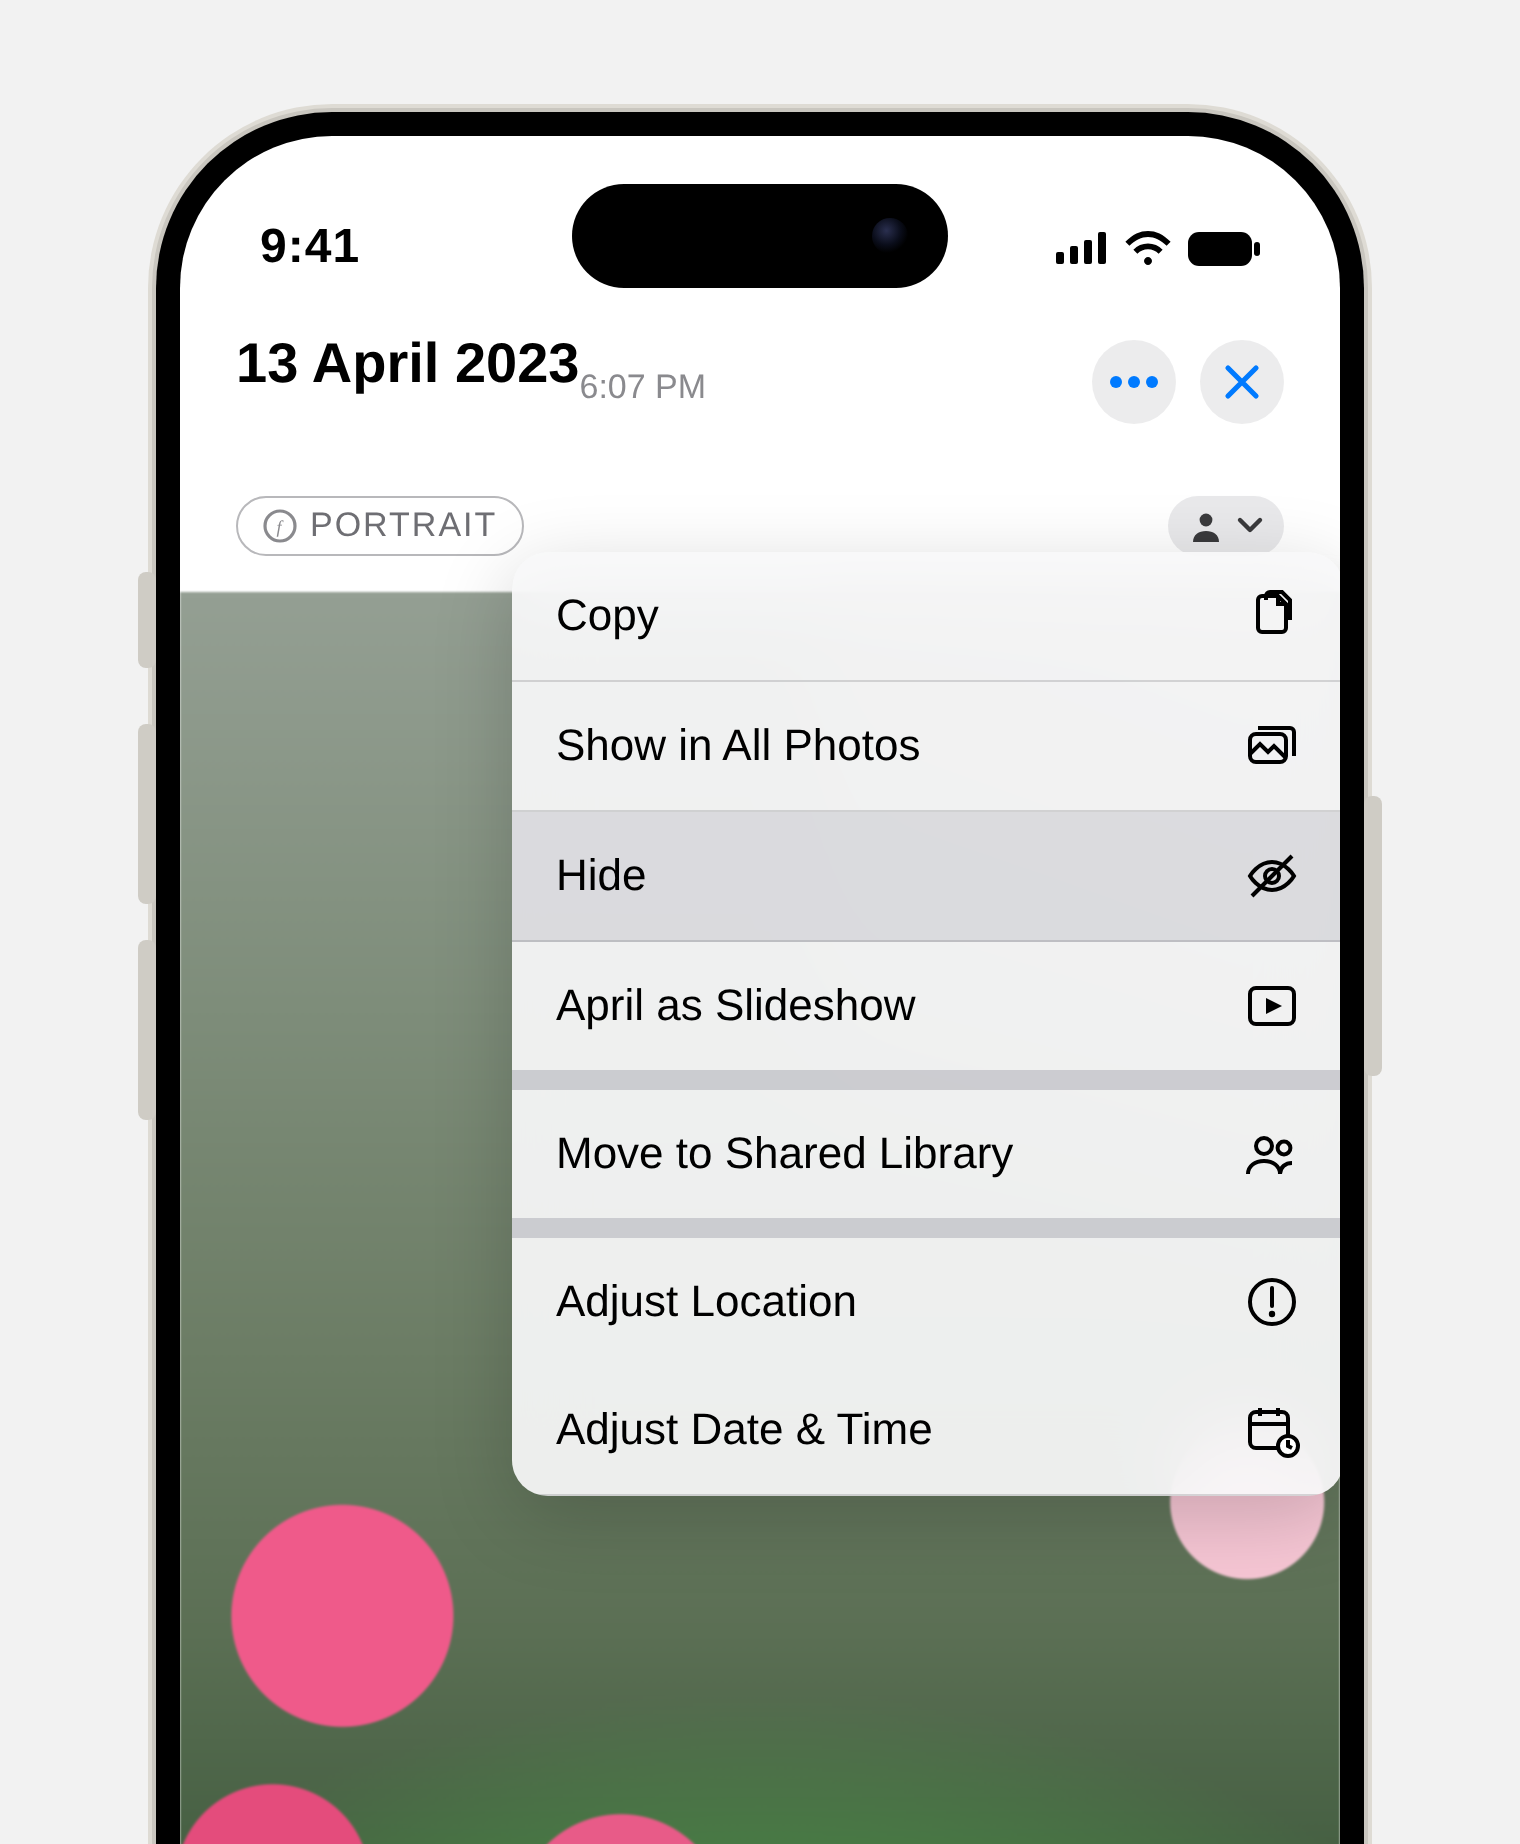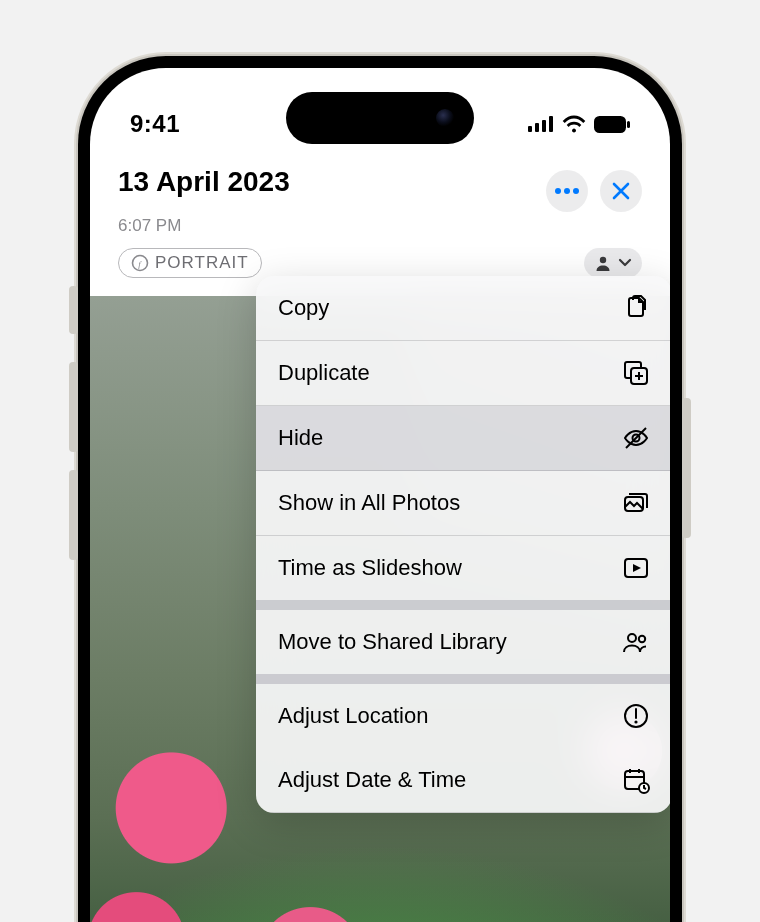--- a/index.html
+++ b/index.html
@@ -69,21 +69,21 @@
     .status-time { font-weight: 600; font-size: 24px; letter-spacing:.5px; }
     .status-icons { display: flex; align-items:center; gap:8px; }
 
     .header {
       position:absolute;
       top: 98px; left:0; right:0;
       padding: 0 28px;
       z-index: 30;
     }
     .header-row { display:flex; justify-content:space-between; align-items:flex-start; }
-    .title-block { display:flex; flex-direction:column; }
+    .title-block { display:flex; flex-direction:row; }
     .title { font-size: 28px; font-weight: 700; }
     .subtitle { font-size: 17px; color:#8a8a8e; margin-top:18px; }
     .header-buttons { display:flex; gap:12px; margin-top: 4px;}
     .circ-btn {
       width: 42px; height: 42px; border-radius: 50%;
       background: rgba(118,118,128,0.14);
       display:flex; align-items:center; justify-content:center;
       color:#007aff; font-weight:700;
     }
     .badge-row{
@@ -233,51 +233,41 @@
               <path d="M9 4h8l4 4v12a2 2 0 0 1-2 2H9a2 2 0 0 1-2-2V6a2 2 0 0 1 2-2z"></path>
               <path d="M17 4v4h4"></path>
               <path d="M7 8H5a2 2 0 0 0-2 2v14a2 2 0 0 0 2 2h10a2 2 0 0 0 2-2v-2" stroke-opacity="0"></path>
               <path d="M11 2h7l4 4" transform="translate(-3,0)" stroke-opacity="0"></path>
               <rect x="10" y="2" width="14" height="18" rx="2" transform="translate(2,0)" stroke-opacity="0"></rect>
               <path d="M11 6V4a2 2 0 0 1 2-2h6l4 4v10" stroke="#000"></path>
             </svg>
         </span>
       </div>
       <div class="menu-item">
-        <span>Duplicate</span>
-        <span class="menu-icon">
-          <svg width="28" height="28" viewBox="0 0 28 28" fill="none" stroke="#000" stroke-width="2">
-              <rect x="9" y="9" width="16" height="16" rx="3"></rect>
-              <path d="M9 19H5a2 2 0 0 1-2-2V5a2 2 0 0 1 2-2h12a2 2 0 0 1 2 2v4"></path>
-              <path d="M17 13v8M13 17h8"></path>
+        <span>Show in All Photos</span>
+        <span class="menu-icon">
+          <svg width="28" height="28" viewBox="0 0 28 28" fill="none" stroke="#000" stroke-width="2">
+              <rect x="3" y="8" width="18" height="14" rx="3"></rect>
+              <path d="M7 5h16a2 2 0 0 1 2 2v12"></path>
+              <path d="M3 18l5-5 4 4 3-3 6 6"></path>
             </svg>
         </span>
       </div>
       <div class="menu-item highlight">
         <span>Hide</span>
         <span class="menu-icon">
           <svg width="28" height="28" viewBox="0 0 28 28" fill="none" stroke="#000" stroke-width="2">
               <path d="M3 14s4-7 11-7 11 7 11 7-4 7-11 7S3 14 3 14z"></path>
               <circle cx="14" cy="14" r="3.5"></circle>
               <path d="M4 24L24 4"></path>
             </svg>
         </span>
       </div>
-      <div class="menu-item">
-        <span>Show in All Photos</span>
-        <span class="menu-icon">
-          <svg width="28" height="28" viewBox="0 0 28 28" fill="none" stroke="#000" stroke-width="2">
-              <rect x="3" y="8" width="18" height="14" rx="3"></rect>
-              <path d="M7 5h16a2 2 0 0 1 2 2v12"></path>
-              <path d="M3 18l5-5 4 4 3-3 6 6"></path>
-            </svg>
-        </span>
-      </div>
       <div class="menu-item last-in-group">
-        <span>Time as Slideshow</span>
+        <span>April as Slideshow</span>
         <span class="menu-icon">
           <svg width="28" height="28" viewBox="0 0 28 28" fill="none" stroke="#000" stroke-width="2">
               <rect x="3" y="5" width="22" height="18" rx="3"></rect>
               <path d="M11 10l8 4-8 4z" fill="#000" stroke="none"></path>
             </svg>
         </span>
       </div>
       <div class="menu-sep"></div>
 
       <div class="menu-item last-in-group">

